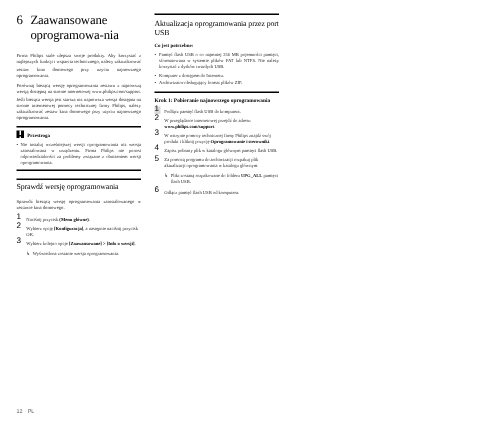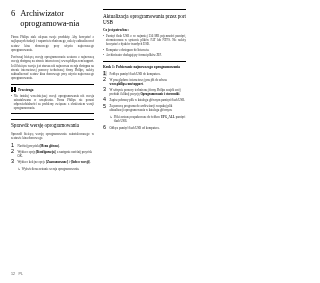--- a/index.html
+++ b/index.html
@@ -127,21 +127,21 @@
 <body>
 
 <div class="page">
 
   <div class="cols">
 
     <div class="col">
 
       <div class="chapter">
         <div class="chapter-num">6</div>
-        <div class="chapter-title">Archiwizator oprogramowa-nia</div>
+        <div class="chapter-title">Zaawansowane oprogramowa-nia</div>
       </div>
 
       <p class="body">Firma Philips stale ulepsza swoje produkty. Aby korzystać z najlepszych funkcji i wsparcia technicznego, należy zaktualizować zestaw kina domowego przy użyciu najnowszego oprogramowania.</p>
       <p class="body">Porównaj bieżącą wersję oprogramowania zestawu z najnowszą wersją dostępną na stronie internetowej www.philips.com/support. Jeśli bieżąca wersja jest starsza niż najnowsza wersja dostępna na stronie internetowej pomocy technicznej firmy Philips, należy zaktualizować zestaw kina domowego przy użyciu najnowszego oprogramowania.</p>
 
       <div class="note">
         <div class="note-head">
           <span class="note-icon"></span>
           <span class="note-title">Przestroga</span>
         </div>

